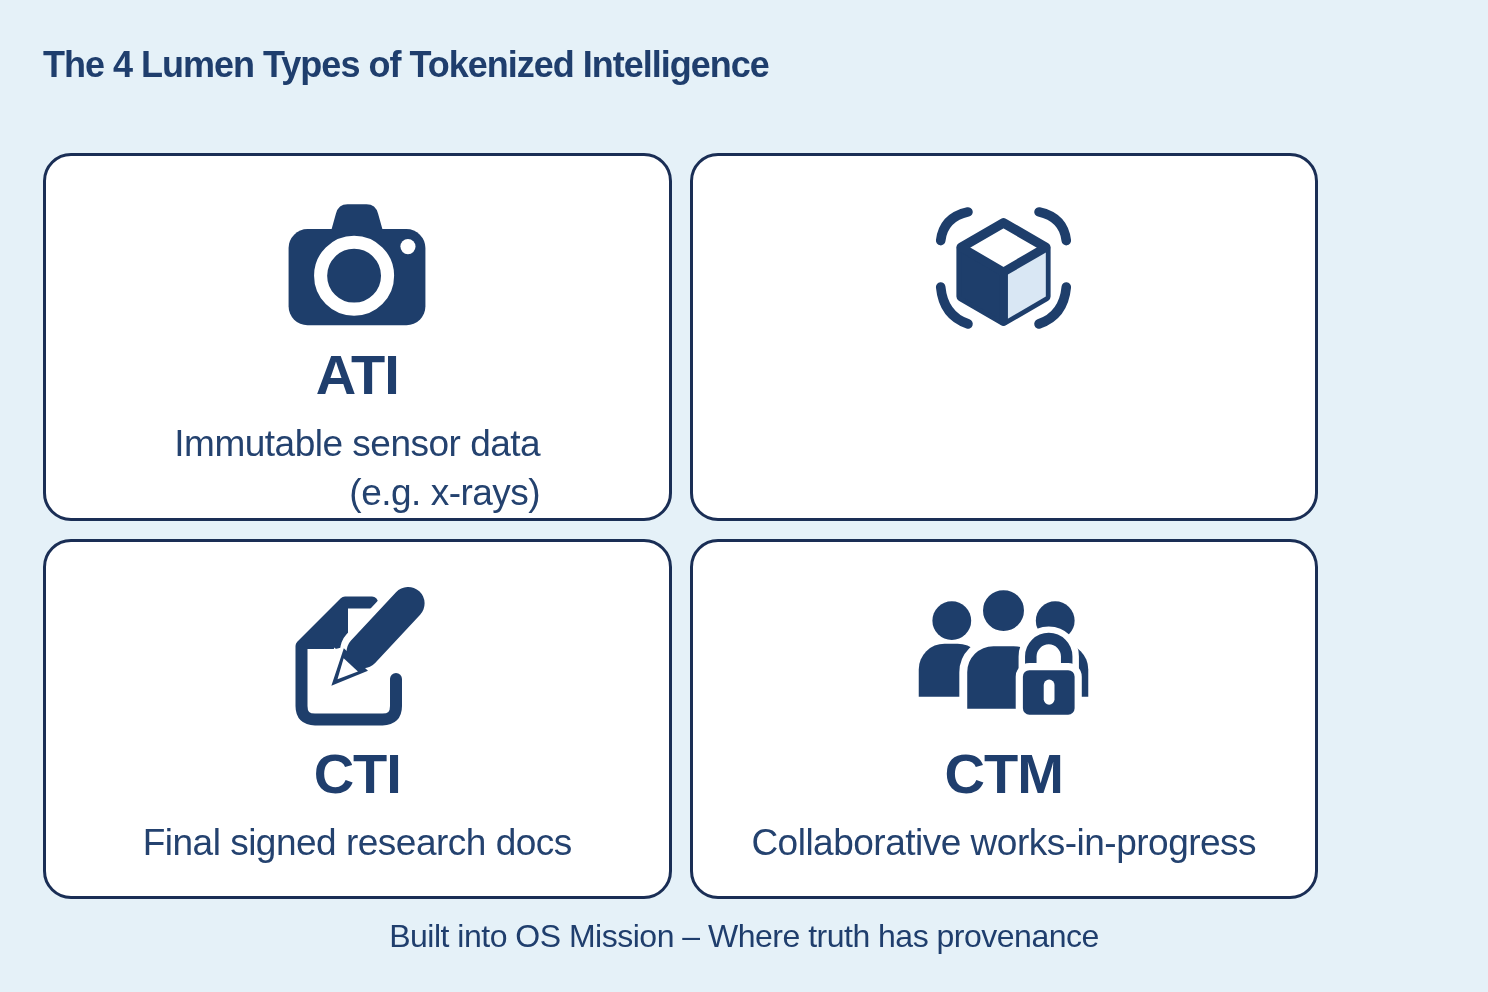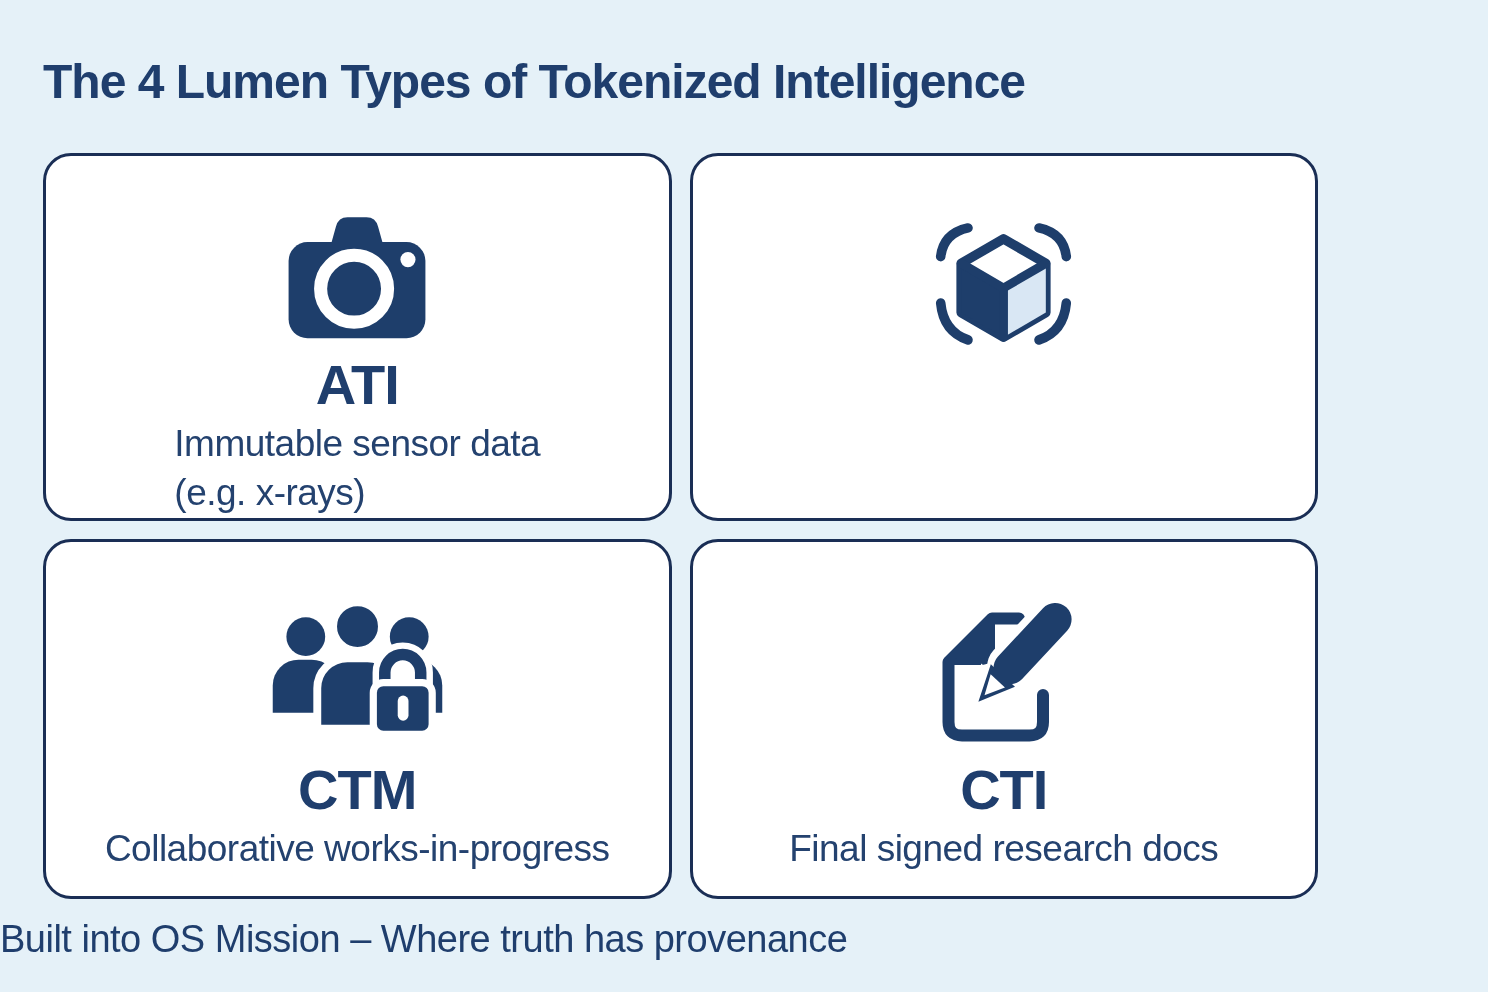--- a/index.html
+++ b/index.html
@@ -3,53 +3,53 @@
 <meta charset="utf-8">
 <style>
   html,body{margin:0;padding:0;}
   body{
     width:1488px;height:992px;position:relative;overflow:hidden;
     background:#e5f1f8;
     font-family:"Liberation Sans",sans-serif;
     color:#1f3e6d;
   }
   .page-title{
-    position:absolute;left:43px;top:54px;margin:0;
-    font-size:48px;font-weight:700;letter-spacing:-1px;
+    position:absolute;left:43px;top:44px;margin:0;
+    font-size:36px;font-weight:700;letter-spacing:-1px;
     color:#1f3e6d;white-space:nowrap;
   }
   .grid{
     position:absolute;left:43px;top:153px;width:1275px;
     display:grid;grid-template-columns:1fr 1fr;grid-template-rows:368px 360px;
     gap:18px;
   }
   .card{
     background:#ffffff;
     border:3px solid #1a2e55;
     border-radius:28px;
     box-sizing:border-box;
     display:flex;flex-direction:column;align-items:center;
-    padding-top:56px;
+    padding-top:40px;
   }
   .icon-box{
     height:152px;display:flex;align-items:center;justify-content:center;
   }
   .icon-box svg{display:block;}
   .card-acronym{
     font-size:56px;font-weight:700;letter-spacing:-1px;line-height:1.0;
     margin-top:12px;color:#1f3e6d;
   }
   .card-desc{
     font-size:37px;line-height:1.34;letter-spacing:-0.5px;
-    text-align:left;white-space:pre-line;
-    margin-top:6px;color:#24426f;
+    text-align:right;white-space:pre-line;
+    margin-top:16px;color:#24426f;
   }
   .footer-text{
     position:absolute;top:918px;left:0;width:100%;
-    font-size:38px;letter-spacing:-0.5px;
+    text-align:center;font-size:32px;letter-spacing:-0.5px;
     color:#1f3e6d;
   }
   .navy{fill:#1e3e6b;}
 </style>
 </head>
 <body>
 
 <h1 class="page-title">The 4 Lumen Types of Tokenized Intelligence</h1>
 
 <div class="grid">
@@ -80,20 +80,38 @@
         <path d="M56 16 L87 34 V70 L56 88 L25 70 V34 Z" fill="#ffffff" stroke="#1e3e6b" stroke-width="7" stroke-linejoin="round"></path>
         <path d="M56 52 L87 34 V70 L56 88 Z" fill="#d9e7f4"></path>
         <path d="M25 34 L56 52 V88 L25 70 Z" fill="#1e3e6b"></path>
         <path d="M25 34 L56 52 L87 34 M56 52 V88" fill="none" stroke="#1e3e6b" stroke-width="6.5" stroke-linejoin="round" stroke-linecap="round"></path>
       </svg>
     </div>
   </div>
 
   <div class="card">
     <div class="icon-box">
+      <svg width="150" height="150" viewBox="0 0 100 100" aria-hidden="true">
+        <path d="M60 13 H42 L13 42 V82 Q13 91 22 91 H67 Q76 91 76 82 V64" fill="none" stroke="#1e3e6b" stroke-width="8" stroke-linecap="round" stroke-linejoin="round"></path>
+        <path d="M13 42 L42 13 V34 Q42 42 34 42 Z" fill="#1e3e6b" stroke="#1e3e6b" stroke-width="4" stroke-linejoin="round"></path>
+        <g transform="rotate(43 52 48)">
+          <rect x="36" y="-14" width="32" height="74" rx="16" fill="#ffffff"></rect>
+          <polygon points="36,56 68,56 52,84" fill="#ffffff"></polygon>
+          <rect x="41" y="-10" width="22" height="66" rx="11" fill="#1e3e6b"></rect>
+          <polygon points="41,52 63,52 52,76" fill="#1e3e6b"></polygon>
+          <polygon points="45.5,57 58.5,57 52,70" fill="#ffffff"></polygon>
+        </g>
+      </svg>
+    </div>
+    <div class="card-acronym">CTI</div>
+    <div class="card-desc">Final signed research docs</div>
+  </div>
+
+  <div class="card">
+    <div class="icon-box">
       <svg width="181" height="150" viewBox="0 0 126 104" aria-hidden="true">
 
         <circle class="navy" cx="27" cy="26" r="13.5"></circle>
         <path class="navy" d="M4 79 V60 a18 18 0 0 1 18 -18 h9 a18 18 0 0 1 18 18 v19 z"></path>
 
         <circle class="navy" cx="99" cy="26" r="13.5"></circle>
         <path class="navy" d="M77 79 V60 a18 18 0 0 1 18 -18 h9 a18 18 0 0 1 18 18 v19 z"></path>
 
         <circle cx="63" cy="19" r="17" fill="#1e3e6b" stroke="#ffffff" stroke-width="5.5"></circle>
         <path d="M35 90 V62 a21 21 0 0 1 21 -21 h14 a21 21 0 0 1 21 21 v28 z" fill="#1e3e6b" stroke="#ffffff" stroke-width="5.5"></path>
@@ -102,33 +120,15 @@
         <path d="M82 60 V51 a12.5 12.5 0 0 1 25 0 v9 z" fill="#ffffff"></path>
         <path d="M82 60 V51 a12.5 12.5 0 0 1 25 0 v9" fill="none" stroke="#1e3e6b" stroke-width="8"></path>
         <rect x="74" y="58" width="41" height="36" rx="7" fill="#1e3e6b" stroke="#ffffff" stroke-width="5"></rect>
         <rect x="91" y="67" width="7.5" height="17.5" rx="3.75" fill="#ffffff"></rect>
       </svg>
     </div>
     <div class="card-acronym">CTM</div>
     <div class="card-desc">Collaborative works-in-progress</div>
   </div>
 
-  <div class="card">
-    <div class="icon-box">
-      <svg width="150" height="150" viewBox="0 0 100 100" aria-hidden="true">
-        <path d="M60 13 H42 L13 42 V82 Q13 91 22 91 H67 Q76 91 76 82 V64" fill="none" stroke="#1e3e6b" stroke-width="8" stroke-linecap="round" stroke-linejoin="round"></path>
-        <path d="M13 42 L42 13 V34 Q42 42 34 42 Z" fill="#1e3e6b" stroke="#1e3e6b" stroke-width="4" stroke-linejoin="round"></path>
-        <g transform="rotate(43 52 48)">
-          <rect x="36" y="-14" width="32" height="74" rx="16" fill="#ffffff"></rect>
-          <polygon points="36,56 68,56 52,84" fill="#ffffff"></polygon>
-          <rect x="41" y="-10" width="22" height="66" rx="11" fill="#1e3e6b"></rect>
-          <polygon points="41,52 63,52 52,76" fill="#1e3e6b"></polygon>
-          <polygon points="45.5,57 58.5,57 52,70" fill="#ffffff"></polygon>
-        </g>
-      </svg>
-    </div>
-    <div class="card-acronym">CTI</div>
-    <div class="card-desc">Final signed research docs</div>
-  </div>
-
 </div>
 
 <div class="footer-text">Built into OS Mission – Where truth has provenance</div>
 
 </body></html>

